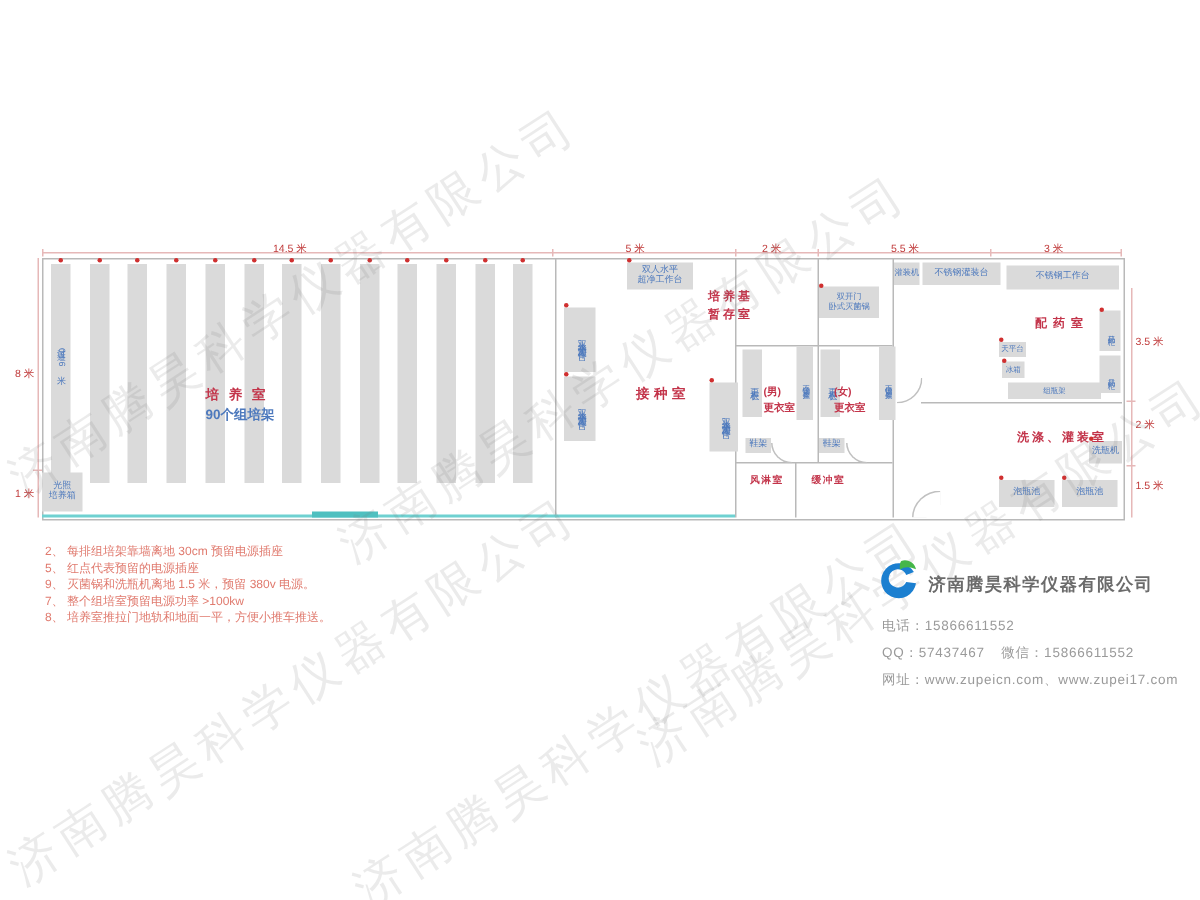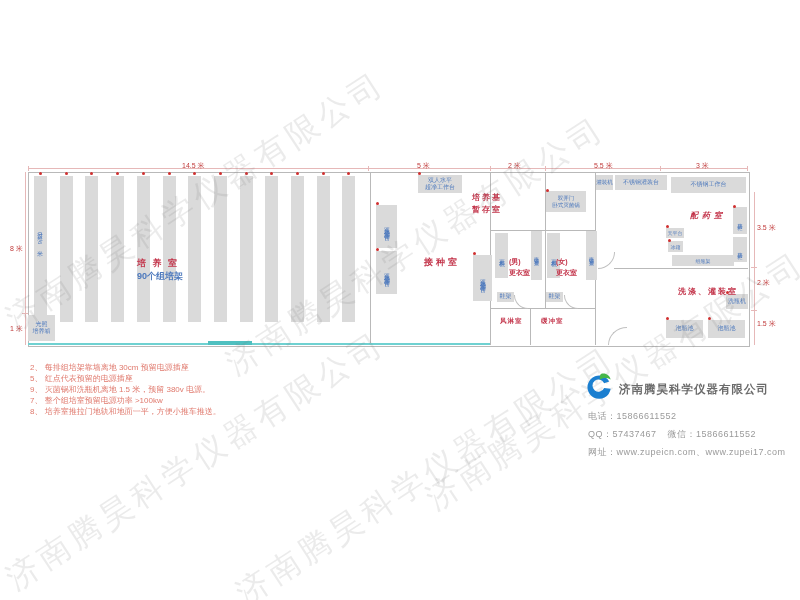--- a/index.html
+++ b/index.html
@@ -159,21 +159,21 @@
   <div class="rlabel" style="left:556px;top:257px;font-size:7px;letter-spacing:0;">(女)
 更衣室</div>
   <div class="box" style="left:497px;top:292px;width:17px;height:10px;">鞋架</div>
   <div class="box" style="left:546px;top:292px;width:17px;height:10px;">鞋架</div>
   <div class="rlabel" style="left:500px;top:316px;font-size:6.5px;letter-spacing:1px;">风淋室</div>
   <div class="rlabel" style="left:541px;top:316px;font-size:6.5px;letter-spacing:1px;">缓冲室</div>
 
   <div class="box" style="left:596px;top:175px;width:17px;height:15px;font-size:5.5px;">灌装机</div>
   <div class="box" style="left:615px;top:175px;width:52px;height:15px;">不锈钢灌装台</div>
   <div class="box" style="left:671px;top:177px;width:75px;height:16px;">不锈钢工作台</div>
-  <div class="rlabel" style="left:690px;top:210px;font-size:8px;letter-spacing:4px;font-style:italic;">配药室</div>
+  <div class="rlabel" style="left:690px;top:210px;font-size:8px;letter-spacing:4px;">配药室</div>
   <div class="box vbox" style="left:733px;top:207px;width:14px;height:27px;font-size:5px;">药品柜</div>
   <div class="box vbox" style="left:733px;top:237px;width:14px;height:25px;font-size:5px;">药品柜</div>
   <div class="box" style="left:666px;top:228px;width:18px;height:10px;font-size:5px;">天平台</div>
   <div class="box" style="left:668px;top:241px;width:15px;height:11px;font-size:5px;">冰箱</div>
   <div class="box" style="left:672px;top:255px;width:62px;height:11px;font-size:5px;">组瓶架</div>
 
   <div class="rlabel" style="left:662px;top:286px;font-size:8px;margin-left:16px;">洗涤、灌装室</div>
   <div class="box" style="left:726px;top:294px;width:22px;height:15px;">洗瓶机</div>
   <div class="box" style="left:666px;top:320px;width:37px;height:18px;">泡瓶池</div>
   <div class="box" style="left:708px;top:320px;width:37px;height:18px;">泡瓶池</div>

